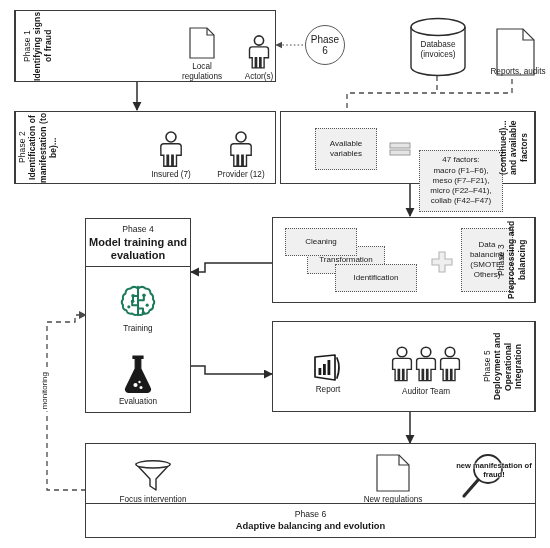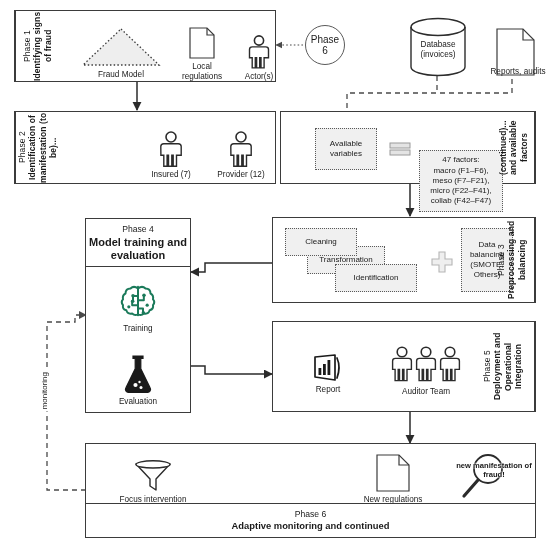--- a/index.html
+++ b/index.html
@@ -84,26 +84,20 @@
   <span class="monlabel" style="left:40px;top:370px;">monitoring</span>
 
   <div class="abs box" style="left:14px;top:10px;width:262px;height:72px;">
     <div class="abs phaselabel" style="left:0;top:0;width:44px;height:100%;border-right:1.4px solid #3b3b3b;">
       <span>
         <span class="ttl">Phase 1</span><br>
         <span class="sub">Identifying signs of fraud</span>
       </span>
     </div>
 
-    <div class="abs item" style="left:58px;top:12px;width:96px;height:56px;">
-      <svg width="80" height="40">
-        <polygon points="40,2 78,38 2,38" fill="#eeeeee" stroke="#3b3b3b" stroke-width="1.3" stroke-dasharray="1.5,2.2"></polygon>
-      </svg>
-      <span class="cap">Fraud Model</span>
-    </div>
 
     <div class="abs item" style="left:156px;top:10px;width:62px;height:60px;">
       <svg width="26" height="32">
         <path d="M1,1 L18,1 L25,8 L25,31 L1,31 Z" fill="#fff" stroke="#3b3b3b" stroke-width="1.2"></path>
         <path d="M18,1 L18,8 L25,8" fill="none" stroke="#3b3b3b" stroke-width="1.2"></path>
       </svg>
       <span class="cap wrap">Local regulations</span>
     </div>
 
     <div class="abs item" style="left:216px;top:10px;width:56px;height:60px;">
@@ -313,17 +307,17 @@
     <div class="abs" style="left:366px;top:6px;width:84px;height:56px;">
       <svg width="56" height="48" style="position:absolute;left:6px;top:2px;">
         <circle cx="30" cy="17" r="14" fill="#fff" stroke="#2b2b2b" stroke-width="1.8"></circle>
         <path d="M20,28 L6,44" stroke="#2b2b2b" stroke-width="3.2" stroke-linecap="round"></path>
       </svg>
       <span class="newfraud" style="left:2px;top:12px;width:80px;">new manifestation of fraud!</span>
     </div>
 
     <div class="abs p6band" style="left:0;bottom:0;width:100%;height:34px;border-top:1.4px solid #3b3b3b;">
       <span>Phase 6</span>
-      <span class="b">Adaptive monitoring and continued</span>
+      <span class="b">Adaptive balancing and evolution</span>
     </div>
   </div>
 
 </div>
 
 </body></html>

